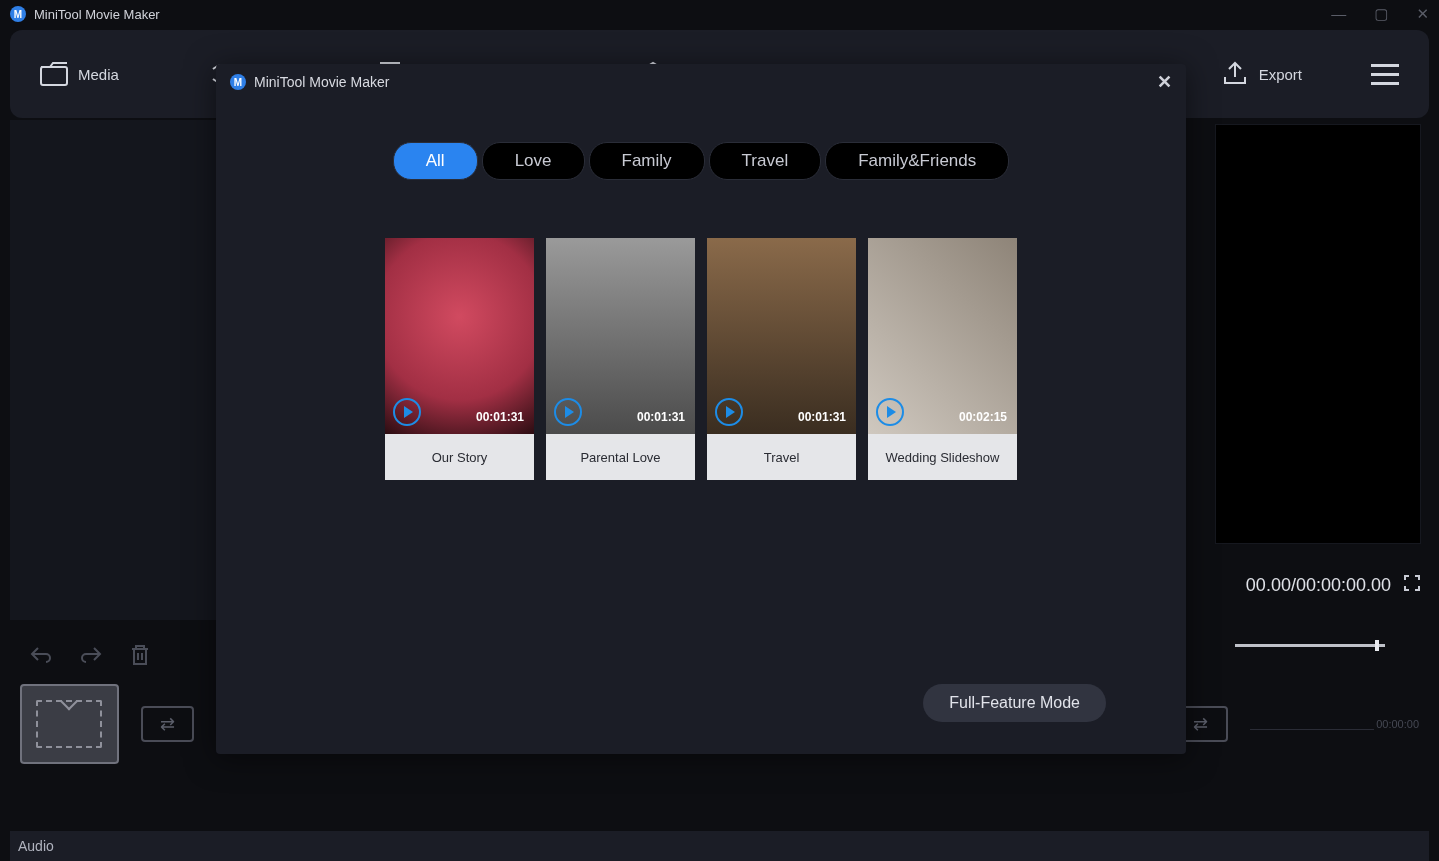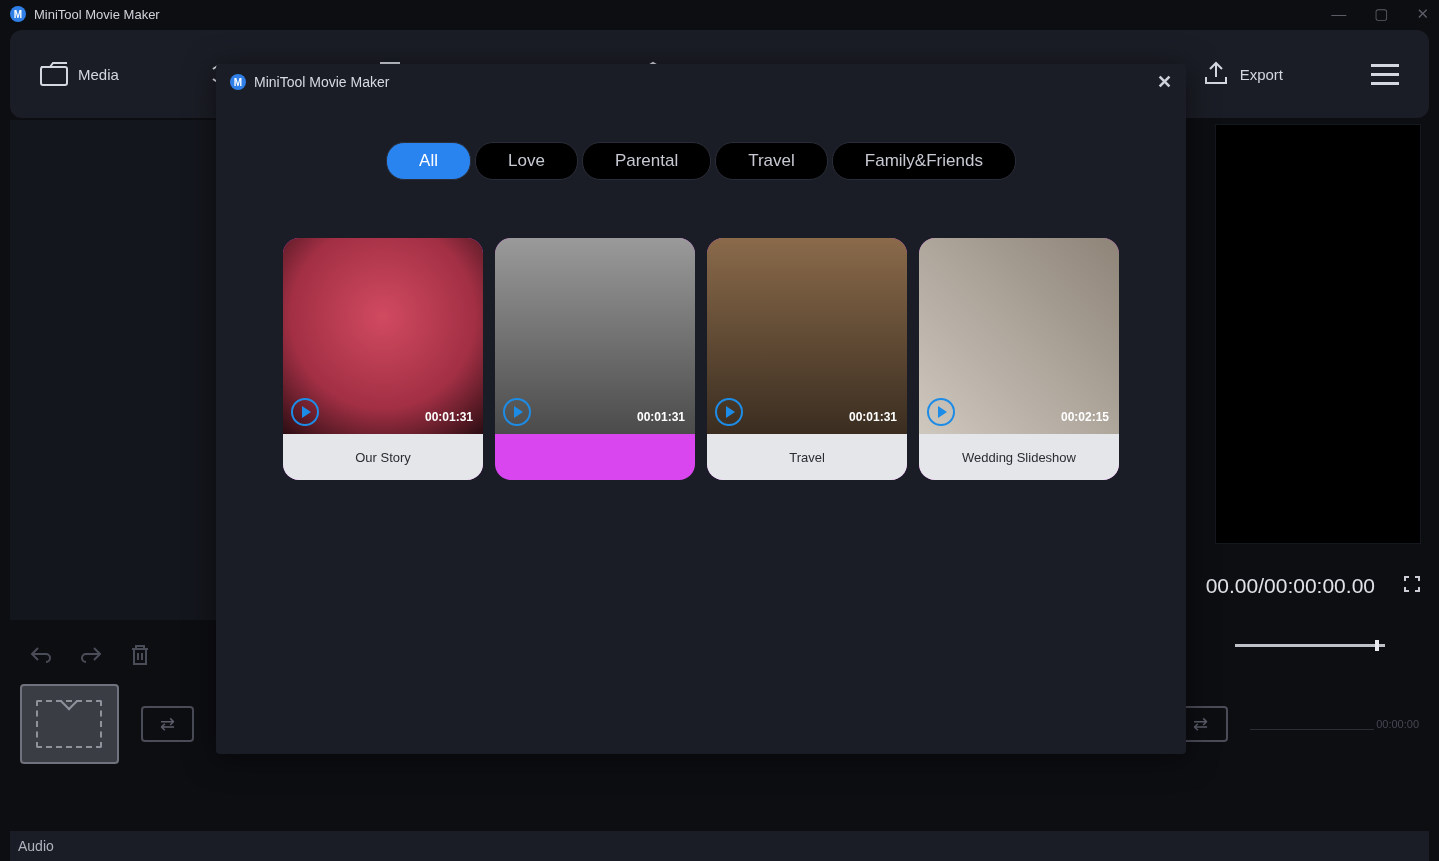--- a/index.html
+++ b/index.html
@@ -10,21 +10,21 @@
 .titlebar .winctrl{margin-left:auto;display:flex;gap:28px;color:#5a5d68;font-size:15px;}
 .winctrl span{cursor:pointer;}
 .toprail{height:88px;background:#1b1d26;border-radius:12px;margin:2px 10px 0 10px;display:flex;align-items:center;padding:0 30px;}
 .railitem{display:flex;flex-direction:row;align-items:center;gap:10px;color:#d4d7df;font-size:15px;margin-right:90px;cursor:pointer;}
 .railitem svg,.railitem .icon{height:26px;}
 .railitem:last-of-type{margin-right:0;}
 .spacer{flex:1;}
 .hamburger{display:flex;flex-direction:column;gap:6px;}
 .hamburger div{width:28px;height:3px;background:#d4d7df;}
 .previewarea{position:absolute;right:18px;top:124px;width:206px;height:420px;background:#000;border:1px solid #16181f;}
-.timecounter{position:absolute;right:18px;top:574px;display:flex;align-items:center;gap:28px;color:#e0e2e8;font-size:21px;}
+.timecounter{position:absolute;right:18px;top:574px;display:flex;align-items:center;gap:12px;color:#e0e2e8;font-size:18px;}
 .timecounter .fs{color:#b9bcc6;cursor:pointer;}
 .zoom{position:absolute;right:54px;top:644px;width:150px;height:3px;background:#bfc1c9;}
 .zoom::after{content:"";position:absolute;right:6px;top:-4px;width:4px;height:11px;background:#e9eaef;}
 .toolbar2{position:absolute;left:30px;top:644px;display:flex;gap:28px;color:#4a4d58;}
 .toolbar2 svg{cursor:pointer;}
 .timeline{position:absolute;left:10px;right:10px;top:680px;height:118px;}
 .cliptrack{display:flex;align-items:center;gap:22px;padding:4px 10px;}
 .mainclip{width:110px;height:80px;background:#3b3d45;border:2px solid #70727d;border-radius:4px;display:flex;align-items:center;justify-content:center;}
 .mainclip .in{width:66px;height:48px;border:2px dashed #8f919b;border-radius:2px;position:relative;}
 .mainclip .in::after{content:"";position:absolute;left:50%;top:-6px;width:10px;height:10px;border-right:2px solid #8f919b;border-bottom:2px solid #8f919b;transform:translateX(-50%) rotate(45deg);}
@@ -36,21 +36,21 @@
 .dialog{position:absolute;left:216px;top:64px;width:970px;height:690px;background:#1b1d26;border-radius:4px;box-shadow:0 4px 30px rgba(0,0,0,.5);}
 .dialog .dlgtitle{height:36px;display:flex;align-items:center;padding:0 14px;}
 .dialog .dlgtitle .logo{width:16px;height:16px;border-radius:50%;background:#2f7fe6;display:inline-flex;align-items:center;justify-content:center;color:#fff;font-size:10px;font-weight:bold;margin-right:8px;}
 .dialog .dlgtitle .t{color:#d8dae1;font-size:14px;}
 .dialog .dlgtitle .close{margin-left:auto;color:#cfd1d9;font-size:18px;font-weight:bold;cursor:pointer;}
 .tabs{display:flex;gap:4px;justify-content:center;margin-top:42px;}
 .tab{padding:8px 32px;border-radius:18px;background:#000000;color:#c8cad3;font-size:17px;cursor:pointer;border:1px solid #2a2d38;}
 .tab.active{background:#2a84f0;color:#fff;}
 .subtitle{text-align:center;color:#c9ccd5;font-size:18px;margin-top:54px;}
 .cards{display:flex;gap:12px;justify-content:center;margin-top:58px;}
-.card{width:200px;border-radius:16px;overflow:hidden;cursor:pointer;background:#d946ef;}
+.card{width:149px;border-radius:0;overflow:hidden;cursor:pointer;background:#c4b5fd;}
 .thumb{height:196px;position:relative;background:#333;}
 .thumb .play{position:absolute;left:8px;bottom:8px;width:28px;height:28px;border:2px solid #1d8ce6;border-radius:50%;display:flex;align-items:center;justify-content:center;}
 .thumb .play::after{content:"";border-left:9px solid #1d8ce6;border-top:6px solid transparent;border-bottom:6px solid transparent;margin-left:2px;}
 .thumb .dur{position:absolute;right:10px;bottom:10px;color:#fff;font-size:12px;font-weight:600;}
 .cap{height:46px;background:#e5e6e9;color:#2a2c33;font-size:13px;display:flex;align-items:center;justify-content:center;font-weight:500;}
 .t1{background:radial-gradient(circle at 50% 40%,#d14a60,#a22f44 60%,#2b0d12);}
 .t2{background:linear-gradient(#9a9a9a,#4b4b4b);}
 .t3{background:linear-gradient(#8a6a4a,#3a2d20);}
 .t4{background:linear-gradient(45deg,#cfc8bf,#8e8478);}
 .ffm{position:absolute;right:80px;bottom:32px;padding:10px 26px;border-radius:20px;background:#313440;color:#e1e3ea;font-size:16px;font-weight:500;cursor:pointer;}
@@ -96,21 +96,21 @@
       </svg>
     <span>&nbsp;</span>
   </div>
   <div class="railitem">
     <svg width="28" height="26" viewBox="0 0 28 26">
         <path d="M4 8 L14 2 L24 8 L14 22 Z M8 8 H20" fill="none" stroke="#d4d7df" stroke-width="2"></path>
       </svg>
     <span>&nbsp;</span>
   </div>
   <div class="spacer"></div>
-  <div class="railitem" style="margin-right:88px;">
+  <div class="railitem" style="margin-right:69px;">
     <svg width="28" height="26" viewBox="0 0 28 26">
         <path d="M14 16 V2 M8 8 L14 2 L20 8 M4 16 V22 H24 V16" fill="none" stroke="#d4d7df" stroke-width="2"></path>
       </svg>
     <span>Export</span>
   </div>
   <div class="hamburger">
     <div></div>
       <div></div>
       <div></div>
   </div>
@@ -184,47 +184,49 @@
 <div class="dialog-backdrop">
   <div class="dialog">
     <div class="dlgtitle">
       <span class="logo">M</span>
       <span class="t">MiniTool Movie Maker</span>
       <span class="close">✕</span>
     </div>
     <div class="tabs">
       <div class="tab active">All</div>
       <div class="tab">Love</div>
-      <div class="tab">Parental</div>
+      <div class="tab">Family</div>
       <div class="tab">Travel</div>
       <div class="tab">Family&amp;Friends</div>
     </div>
     <div class="cards">
       <div class="card">
         <div class="thumb t1">
           <div class="play"></div>
           <span class="dur">00:01:31</span>
         </div>
         <div class="cap">Our Story</div>
       </div>
       <div class="card">
         <div class="thumb t2">
           <div class="play"></div>
           <span class="dur">00:01:31</span>
         </div>
+        <div class="cap">Parental Love</div>
       </div>
       <div class="card">
         <div class="thumb t3">
           <div class="play"></div>
           <span class="dur">00:01:31</span>
         </div>
         <div class="cap">Travel</div>
       </div>
       <div class="card">
         <div class="thumb t4">
           <div class="play"></div>
           <span class="dur">00:02:15</span>
         </div>
         <div class="cap">Wedding Slideshow</div>
       </div>
     </div>
+    <div class="ffm">Full-Feature Mode</div>
   </div>
 </div>
 
 </body></html>

